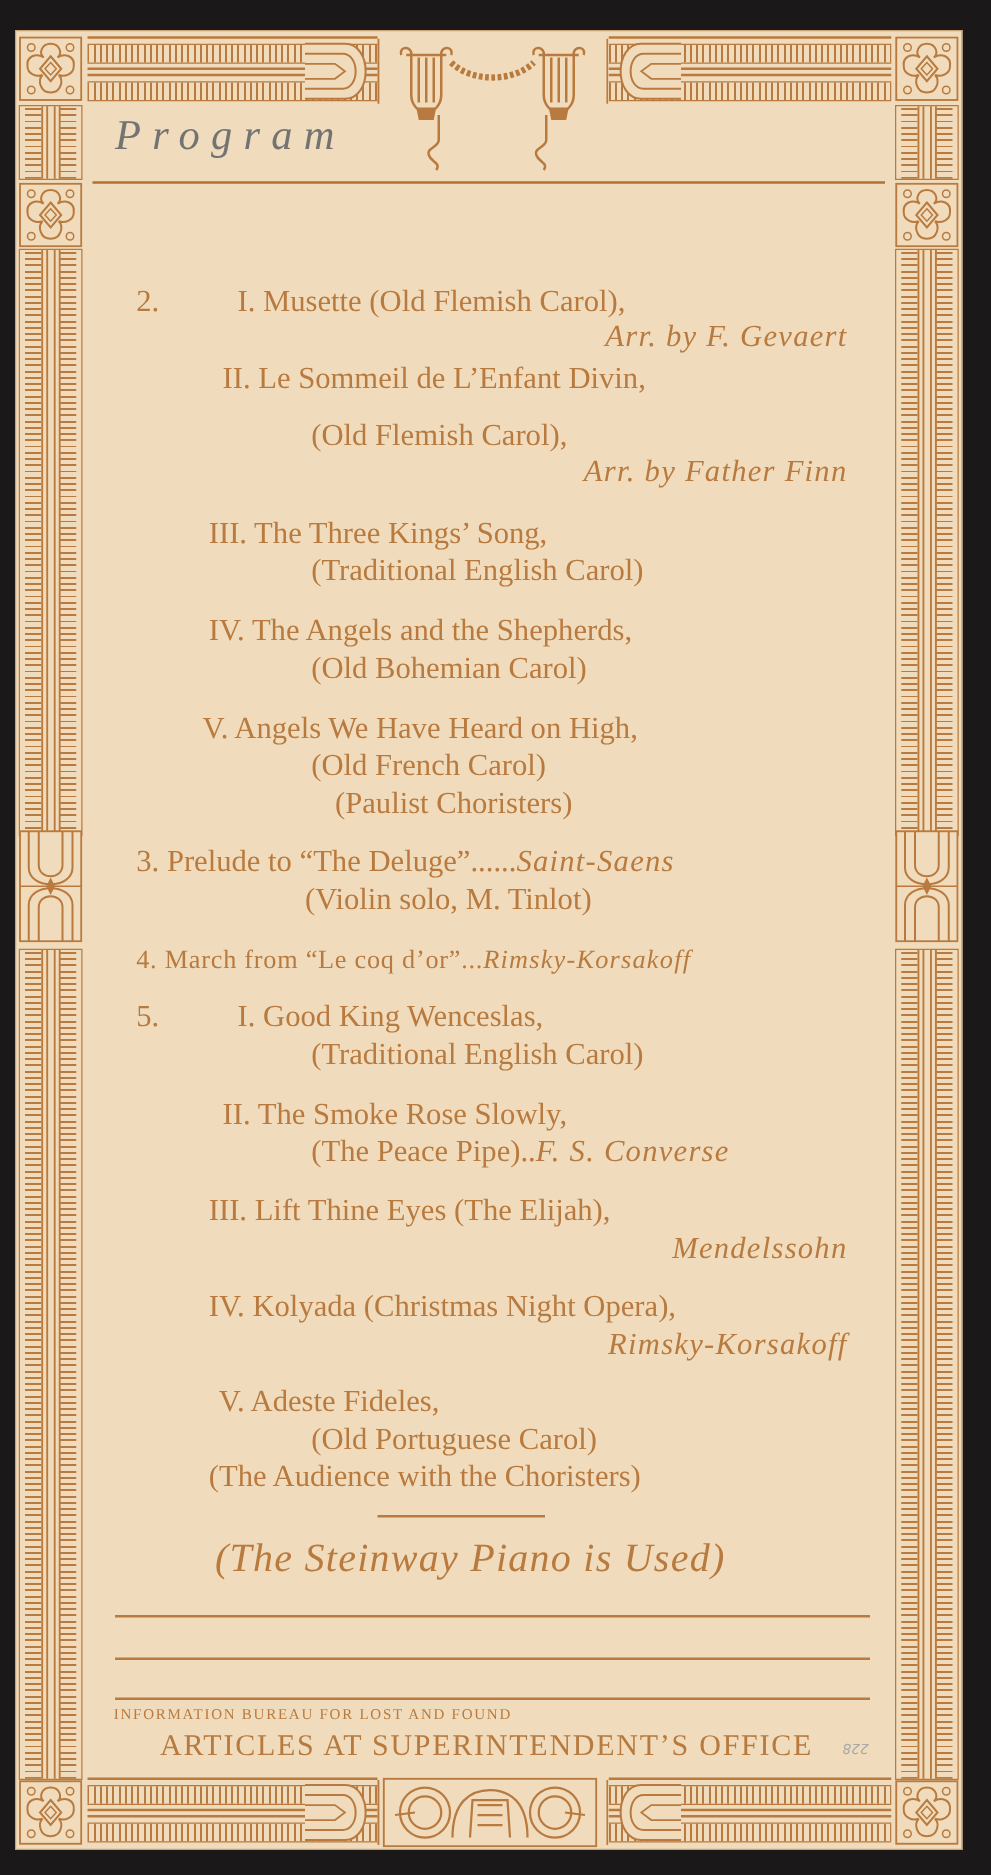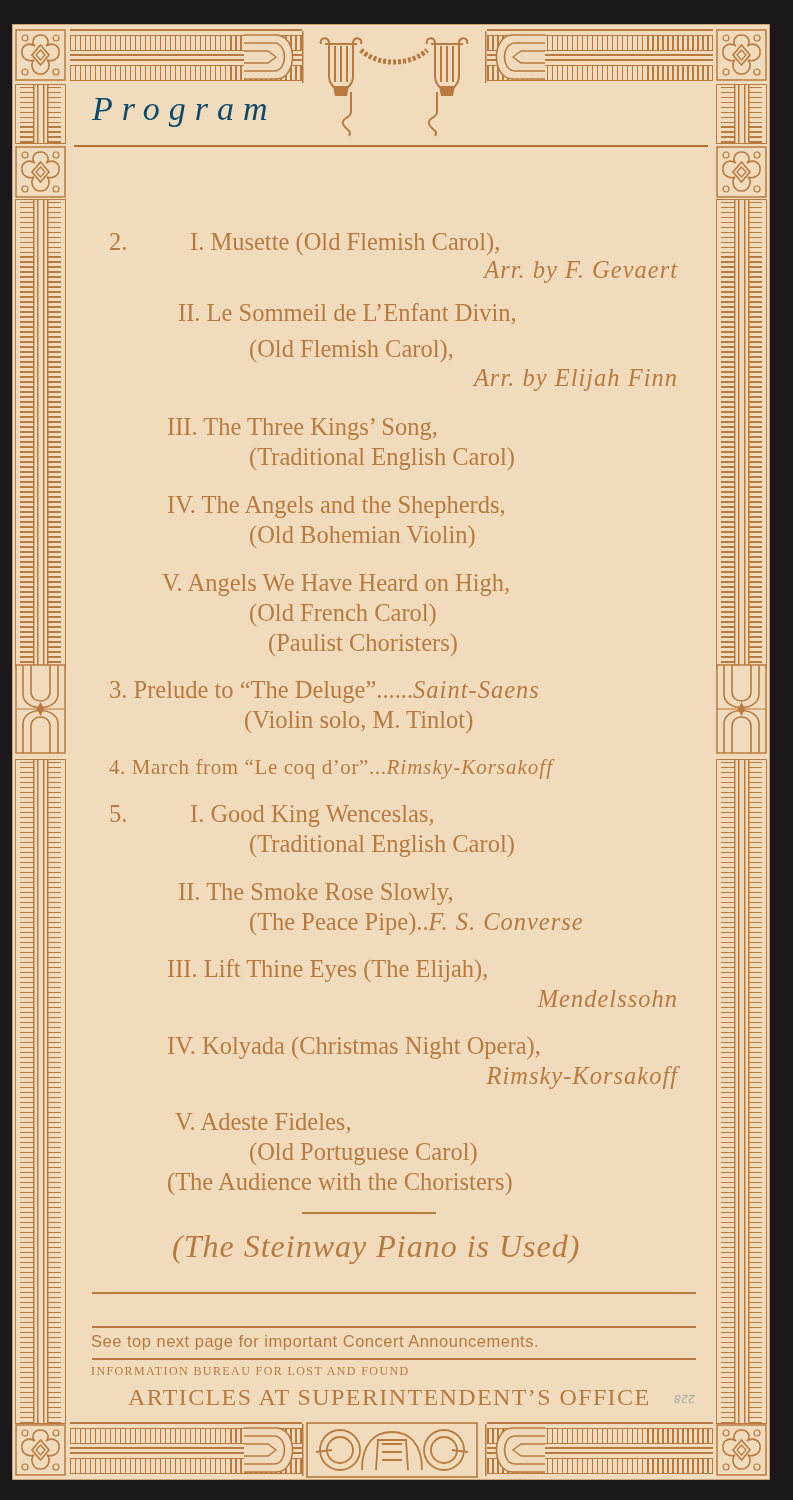--- a/index.html
+++ b/index.html
@@ -43,21 +43,21 @@
   }
   .hband .bar {
     position:absolute; left:0; right:0; height:14px;
     border-top:1.5px solid #b87a3e; border-bottom:1.5px solid #b87a3e;
     background:repeating-linear-gradient(90deg, #b87a3e 0 1.5px, transparent 1.5px 5px);
   }
   .hband .line {
     position:absolute; left:0; right:0; height:1.5px; background:#b87a3e;
   }
   .title {
-    position:absolute; top:66px; font-style:italic; font-size:34px; color:#0c4a6e;
+    position:absolute; top:66px; font-style:italic; font-size:34px; color:#737373;
     letter-spacing:9px;
   }
   .title-rule {
     position:absolute; left:62px; right:62px; top:121px; height:2px; background:#b07134;
   }
   .content {
     position:absolute; left:0; right:0; top:0;
     color:#b87a3e; font-size:24.5px; line-height:1;
   }
   .ln { position:absolute; white-space:nowrap; }
@@ -188,29 +188,29 @@
 
   <div class="title" style="left:80px">Program</div>
   <div class="title-rule"></div>
 
   <div class="content">
 
     <div class="ln" style="left:97px;top:206px">2.</div>
     <div class="ln" style="left:178px;top:206px"><span>I.</span> <span>Musette (Old Flemish Carol),</span></div>
     <div class="ln it" style="right:92px;top:234px">Arr. by F. Gevaert</div>
 
-    <div class="ln" style="left:166px;top:277px"><span>II.</span> <span>Le Sommeil de L’Enfant Divin,</span></div>
+    <div class="ln" style="left:166px;top:267px"><span>II.</span> <span>Le Sommeil de L’Enfant Divin,</span></div>
     <div class="ln" style="left:237px;top:313px">(Old Flemish Carol),</div>
-    <div class="ln it" style="right:92px;top:342px">Arr. by Elijah Finn</div>
+    <div class="ln it" style="right:92px;top:342px">Arr. by Father Finn</div>
 
     <div class="ln" style="left:155px;top:391px"><span>III.</span> <span>The Three Kings’ Song,</span></div>
     <div class="ln" style="left:237px;top:421px">(Traditional English Carol)</div>
 
     <div class="ln" style="left:155px;top:469px"><span>IV.</span> <span>The Angels and the Shepherds,</span></div>
-    <div class="ln" style="left:237px;top:499px">(Old Bohemian Violin)</div>
+    <div class="ln" style="left:237px;top:499px">(Old Bohemian Carol)</div>
 
     <div class="ln" style="left:150px;top:547px"><span>V.</span> <span>Angels We Have Heard on High,</span></div>
     <div class="ln" style="left:237px;top:577px">(Old French Carol)</div>
     <div class="ln" style="left:256px;top:607px">(Paulist Choristers)</div>
 
     <div class="ln" style="left:97px;top:654px"><span>3.</span> <span>Prelude to “The Deluge”</span><span>......</span><span class="it">Saint-Saens</span></div>
     <div class="ln" style="left:232px;top:684px">(Violin solo, M. Tinlot)</div>
 
     <div class="ln" style="left:97px;top:733px;font-size:21px;letter-spacing:0.6px"><span>4.</span> <span>March from “Le coq d’or”</span><span>...</span><span class="it">Rimsky-Korsakoff</span></div>
 
@@ -231,21 +231,20 @@
     <div class="ln" style="left:237px;top:1116px">(Old Portuguese Carol)</div>
     <div class="ln" style="left:155px;top:1146px">(The Audience with the Choristers)</div>
 
     <div class="rule" style="left:290px;width:134px;top:1188px"></div>
 
     <div class="ln it" style="left:160px;top:1206px;font-size:32px">(The Steinway Piano is Used)</div>
   </div>
 
   <div class="rule" style="left:80px;width:604px;top:1268px"></div>
   <div class="rule" style="left:80px;width:604px;top:1302px"></div>
-  <div class="notice" style="left:79px;top:1308px;font-size:16.5px;letter-spacing:0.5px">See top next page for important Concert Announcements.</div>
   <div class="rule" style="left:80px;width:604px;top:1334px"></div>
   <div class="notice" style="left:79px;top:1340px;font-size:12px;letter-spacing:1.4px;font-family:'Liberation Serif',serif">INFORMATION BUREAU FOR LOST AND FOUND</div>
   <div class="notice" style="left:116px;top:1360px;font-size:24px;letter-spacing:1.4px;font-family:'Liberation Serif',serif">ARTICLES AT SUPERINTENDENT’S OFFICE</div>
   <div class="pageno" style="left:662px;top:1368px">228</div>
 
   <div class="hband" style="left:58px;width:232px;top:1398px">
     <div class="line" style="top:0"></div>
     <div class="bar" style="top:6px"></div>
     <div class="line" style="top:25px"></div>
     <div class="line" style="top:30px"></div>

